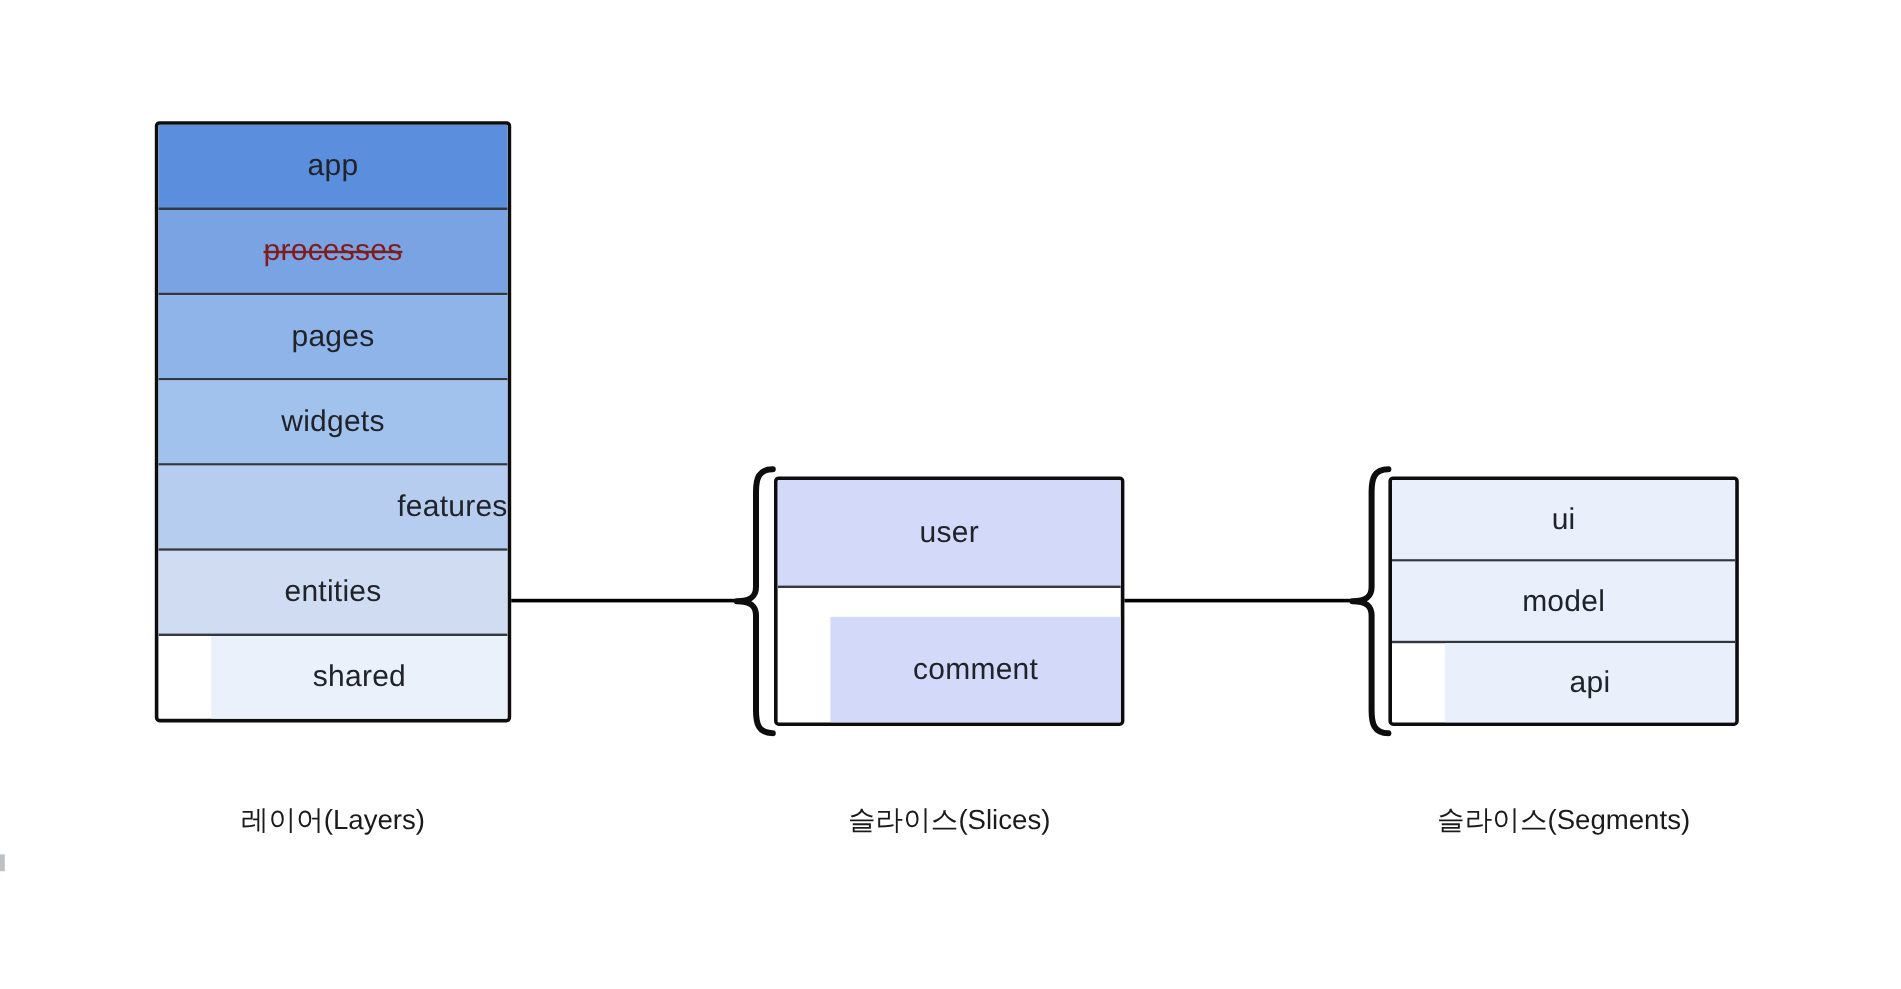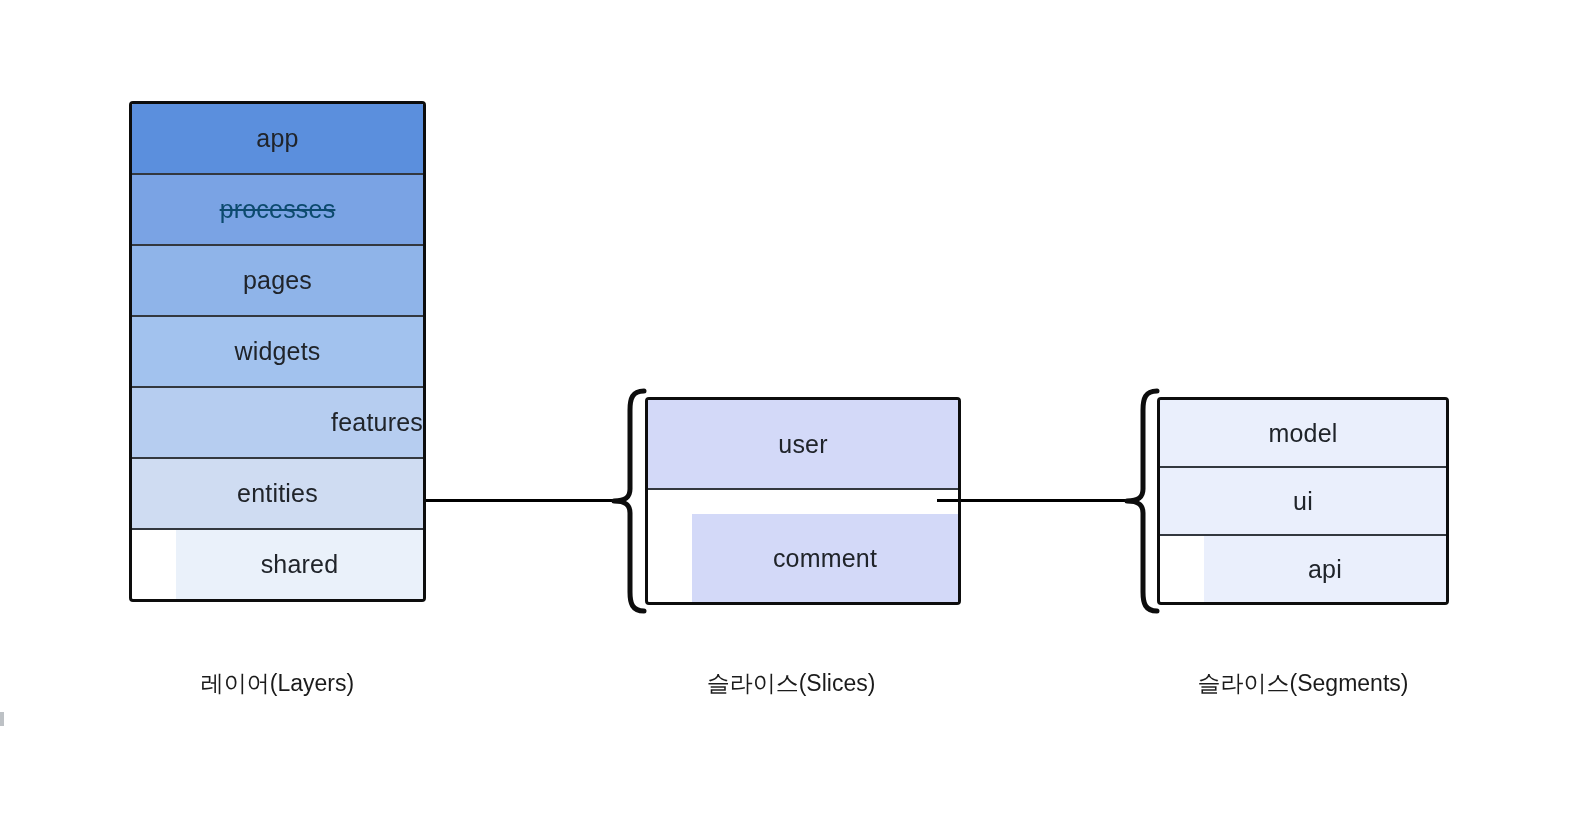--- a/index.html
+++ b/index.html
@@ -47,21 +47,21 @@
     justify-content: center;
     border-bottom: 2px solid #33383f;
     box-sizing: border-box;
     color: #20242a;
     font-size: 25px;
     letter-spacing: 0.2px;
   }
   .stack-row:last-child { border-bottom: none; margin-left: 44px; }
 
   .stack-row.struck {
-    color: #0c4a6e;
+    color: #7f1d1d;
     text-decoration: line-through;
     text-decoration-thickness: 2px;
   }
 
   
   .bracket {
     position: absolute;
     z-index: 2;
   }
 
@@ -125,21 +125,21 @@
   <svg class="bracket" style="left:608px; top:388px;" width="42" height="226" viewBox="0 0 42 226">
     <path d="M 36 3
              C 24 3, 22 11, 22 22
              L 22 101
              C 22 109, 18 113, 6 113
              C 18 113, 22 117, 22 125
              L 22 204
              C 22 215, 24 223, 36 223" fill="none" stroke="#0d0d0d" stroke-width="5" stroke-linecap="round" stroke-linejoin="round"></path>
   </svg>
 
-  <div class="stack" id="slices-stack" style="left:645px; top:397px; width:316px; height:208px;gap:24px;">
+  <div class="stack" id="slices-stack" style="left:645px; top:397px; width:292px; height:208px;gap:24px;">
       <div class="stack-row" style="background: rgb(211, 217, 248);">
         <span>user</span>
       </div>
       <div class="stack-row" style="background: rgb(211, 217, 248);">
         <span>comment</span>
       </div>
     </div>
 
   <div class="caption" style="left:645px; top:668px; width:292px;">슬라이스(Slices)</div>
 
@@ -148,24 +148,24 @@
              C 24 3, 22 11, 22 22
              L 22 101
              C 22 109, 18 113, 6 113
              C 18 113, 22 117, 22 125
              L 22 204
              C 22 215, 24 223, 36 223" fill="none" stroke="#0d0d0d" stroke-width="5" stroke-linecap="round" stroke-linejoin="round"></path>
   </svg>
 
   <div class="stack" id="segments-stack" style="left:1157px; top:397px; width:292px; height:208px;">
       <div class="stack-row" style="background: rgb(234, 239, 252);">
-        <span>model</span>
+        <span>ui</span>
       </div>
       <div class="stack-row" style="background: rgb(234, 239, 252);">
-        <span>ui</span>
+        <span>model</span>
       </div>
       <div class="stack-row" style="background: rgb(234, 239, 252);">
         <span>api</span>
       </div>
     </div>
 
   <div class="caption" style="left:1157px; top:668px; width:292px;">슬라이스(Segments)</div>
 
   <div class="artifact"></div>
 

